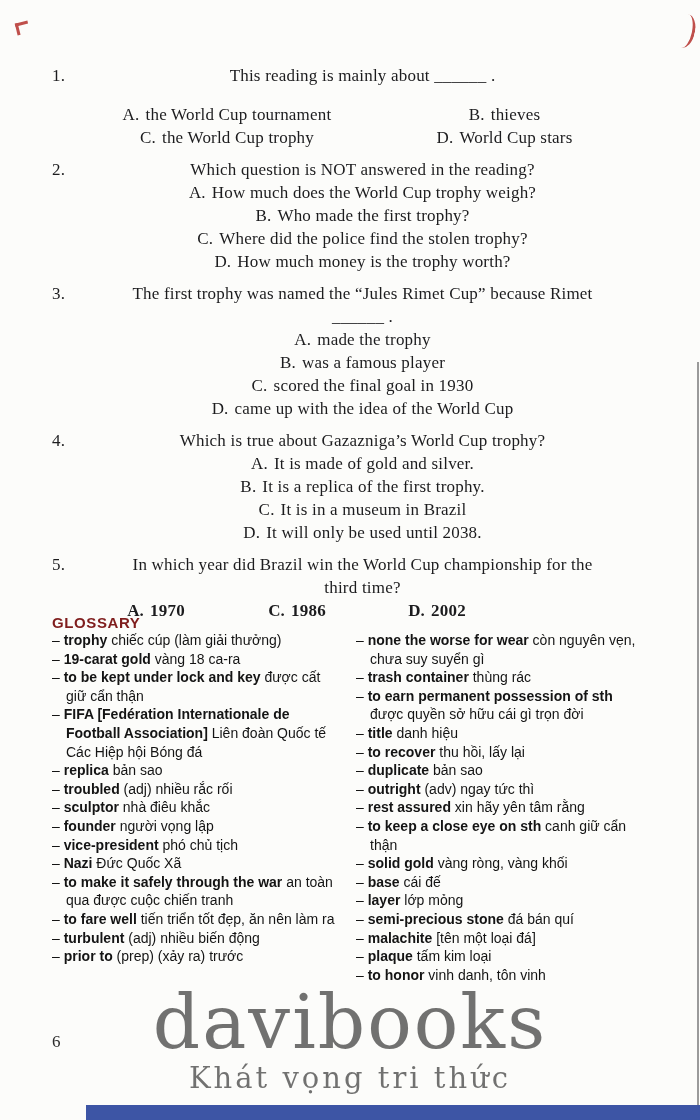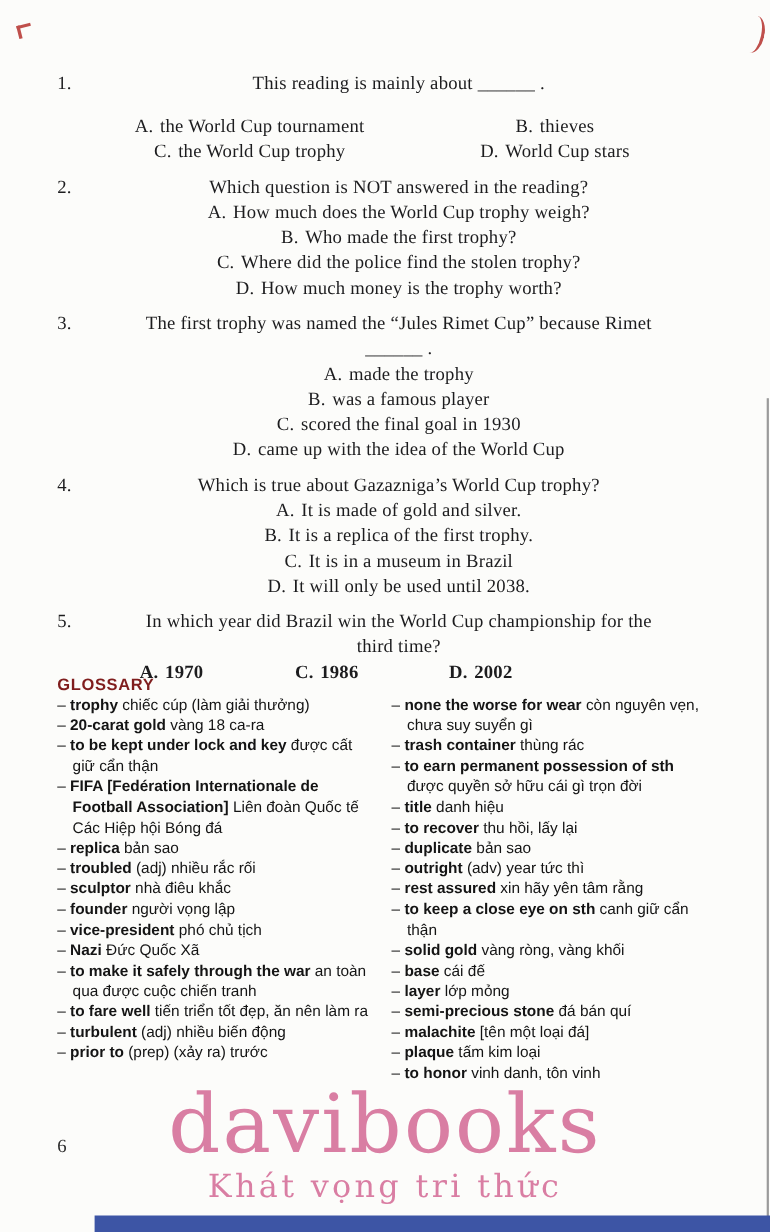--- a/index.html
+++ b/index.html
@@ -57,21 +57,21 @@
   .gloss-entry { padding-left:14px; text-indent:-14px; }
   .gloss-term { font-weight:700; }
 
   
   .page-number {
     position:absolute; left:52px; top:1032px;
     font-size:17px; color:#2c2c2c;
   }
   .watermark {
     position:absolute; left:0; right:0; top:986px; text-align:center;
-    color:#be185d; opacity:.55; pointer-events:none; z-index:2;
+    color:#000000; opacity:.55; pointer-events:none; z-index:2;
   }
   .wm-logo {
     font-family:"DejaVu Serif", serif; font-size:74px; line-height:72px;
     letter-spacing:2px;
   }
   .wm-tagline {
     font-family:"DejaVu Serif", serif; font-size:29px; line-height:32px;
     margin-top:4px; letter-spacing:3px;
   }
   .bottom-bar {
@@ -160,42 +160,42 @@
           </div>
         </div>
       </div>
     </div>
 
   <div class="glossary">
     <div class="gloss-title">GLOSSARY</div>
     <div class="gloss-cols">
       <div class="gloss-col" id="gloss-left">
           <div class="gloss-entry"><span class="gloss-dash">– </span><span class="gloss-term">trophy</span><span class="gloss-def"> chiếc cúp (làm giải thưởng)</span></div>
-          <div class="gloss-entry"><span class="gloss-dash">– </span><span class="gloss-term">20-carat gold</span><span class="gloss-def"> vàng 18 ca-ra</span></div>
+          <div class="gloss-entry"><span class="gloss-dash">– </span><span class="gloss-term">19-carat gold</span><span class="gloss-def"> vàng 18 ca-ra</span></div>
           <div class="gloss-entry"><span class="gloss-dash">– </span><span class="gloss-term">to be kept under lock and key</span><span class="gloss-def"> được cất giữ cẩn thận</span></div>
           <div class="gloss-entry"><span class="gloss-dash">– </span><span class="gloss-term">FIFA [Fedération Internationale de Football Association]</span><span class="gloss-def"> Liên đoàn Quốc tế Các Hiệp hội Bóng đá</span></div>
           <div class="gloss-entry"><span class="gloss-dash">– </span><span class="gloss-term">replica</span><span class="gloss-def"> bản sao</span></div>
           <div class="gloss-entry"><span class="gloss-dash">– </span><span class="gloss-term">troubled</span><span class="gloss-def"> (adj) nhiều rắc rối</span></div>
           <div class="gloss-entry"><span class="gloss-dash">– </span><span class="gloss-term">sculptor</span><span class="gloss-def"> nhà điêu khắc</span></div>
           <div class="gloss-entry"><span class="gloss-dash">– </span><span class="gloss-term">founder</span><span class="gloss-def"> người vọng lập</span></div>
           <div class="gloss-entry"><span class="gloss-dash">– </span><span class="gloss-term">vice-president</span><span class="gloss-def"> phó chủ tịch</span></div>
           <div class="gloss-entry"><span class="gloss-dash">– </span><span class="gloss-term">Nazi</span><span class="gloss-def"> Đức Quốc Xã</span></div>
           <div class="gloss-entry"><span class="gloss-dash">– </span><span class="gloss-term">to make it safely through the war</span><span class="gloss-def"> an toàn qua được cuộc chiến tranh</span></div>
           <div class="gloss-entry"><span class="gloss-dash">– </span><span class="gloss-term">to fare well</span><span class="gloss-def"> tiến triển tốt đẹp, ăn nên làm ra</span></div>
           <div class="gloss-entry"><span class="gloss-dash">– </span><span class="gloss-term">turbulent</span><span class="gloss-def"> (adj) nhiều biến động</span></div>
           <div class="gloss-entry"><span class="gloss-dash">– </span><span class="gloss-term">prior to</span><span class="gloss-def"> (prep) (xảy ra) trước</span></div>
         </div>
       <div class="gloss-col" id="gloss-right">
           <div class="gloss-entry"><span class="gloss-dash">– </span><span class="gloss-term">none the worse for wear</span><span class="gloss-def"> còn nguyên vẹn, chưa suy suyển gì</span></div>
           <div class="gloss-entry"><span class="gloss-dash">– </span><span class="gloss-term">trash container</span><span class="gloss-def"> thùng rác</span></div>
           <div class="gloss-entry"><span class="gloss-dash">– </span><span class="gloss-term">to earn permanent possession of sth</span><span class="gloss-def"> được quyền sở hữu cái gì trọn đời</span></div>
           <div class="gloss-entry"><span class="gloss-dash">– </span><span class="gloss-term">title</span><span class="gloss-def"> danh hiệu</span></div>
           <div class="gloss-entry"><span class="gloss-dash">– </span><span class="gloss-term">to recover</span><span class="gloss-def"> thu hồi, lấy lại</span></div>
           <div class="gloss-entry"><span class="gloss-dash">– </span><span class="gloss-term">duplicate</span><span class="gloss-def"> bản sao</span></div>
-          <div class="gloss-entry"><span class="gloss-dash">– </span><span class="gloss-term">outright</span><span class="gloss-def"> (adv) year tức thì</span></div>
+          <div class="gloss-entry"><span class="gloss-dash">– </span><span class="gloss-term">outright</span><span class="gloss-def"> (adv) ngay tức thì</span></div>
           <div class="gloss-entry"><span class="gloss-dash">– </span><span class="gloss-term">rest assured</span><span class="gloss-def"> xin hãy yên tâm rằng</span></div>
           <div class="gloss-entry"><span class="gloss-dash">– </span><span class="gloss-term">to keep a close eye on sth</span><span class="gloss-def"> canh giữ cẩn thận</span></div>
           <div class="gloss-entry"><span class="gloss-dash">– </span><span class="gloss-term">solid gold</span><span class="gloss-def"> vàng ròng, vàng khối</span></div>
           <div class="gloss-entry"><span class="gloss-dash">– </span><span class="gloss-term">base</span><span class="gloss-def"> cái đế</span></div>
           <div class="gloss-entry"><span class="gloss-dash">– </span><span class="gloss-term">layer</span><span class="gloss-def"> lớp mỏng</span></div>
           <div class="gloss-entry"><span class="gloss-dash">– </span><span class="gloss-term">semi-precious stone</span><span class="gloss-def"> đá bán quí</span></div>
           <div class="gloss-entry"><span class="gloss-dash">– </span><span class="gloss-term">malachite</span><span class="gloss-def"> [tên một loại đá]</span></div>
           <div class="gloss-entry"><span class="gloss-dash">– </span><span class="gloss-term">plaque</span><span class="gloss-def"> tấm kim loại</span></div>
           <div class="gloss-entry"><span class="gloss-dash">– </span><span class="gloss-term">to honor</span><span class="gloss-def"> vinh danh, tôn vinh</span></div>
         </div>

